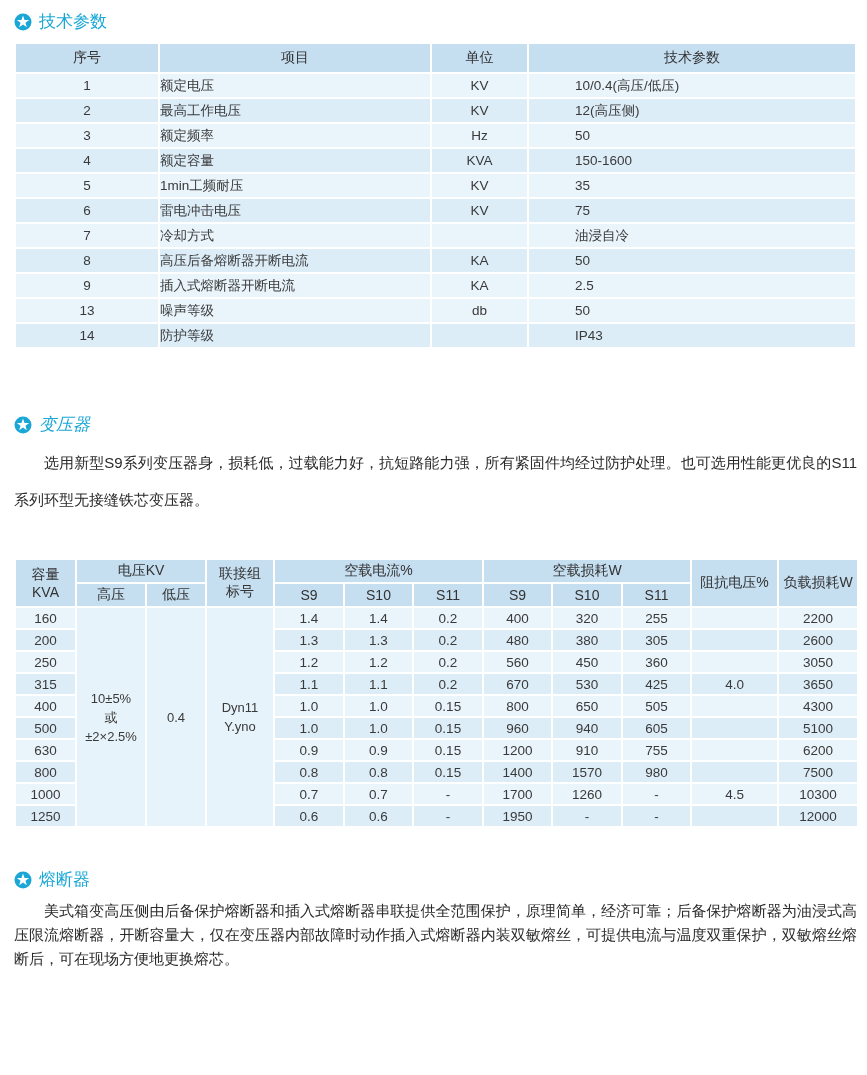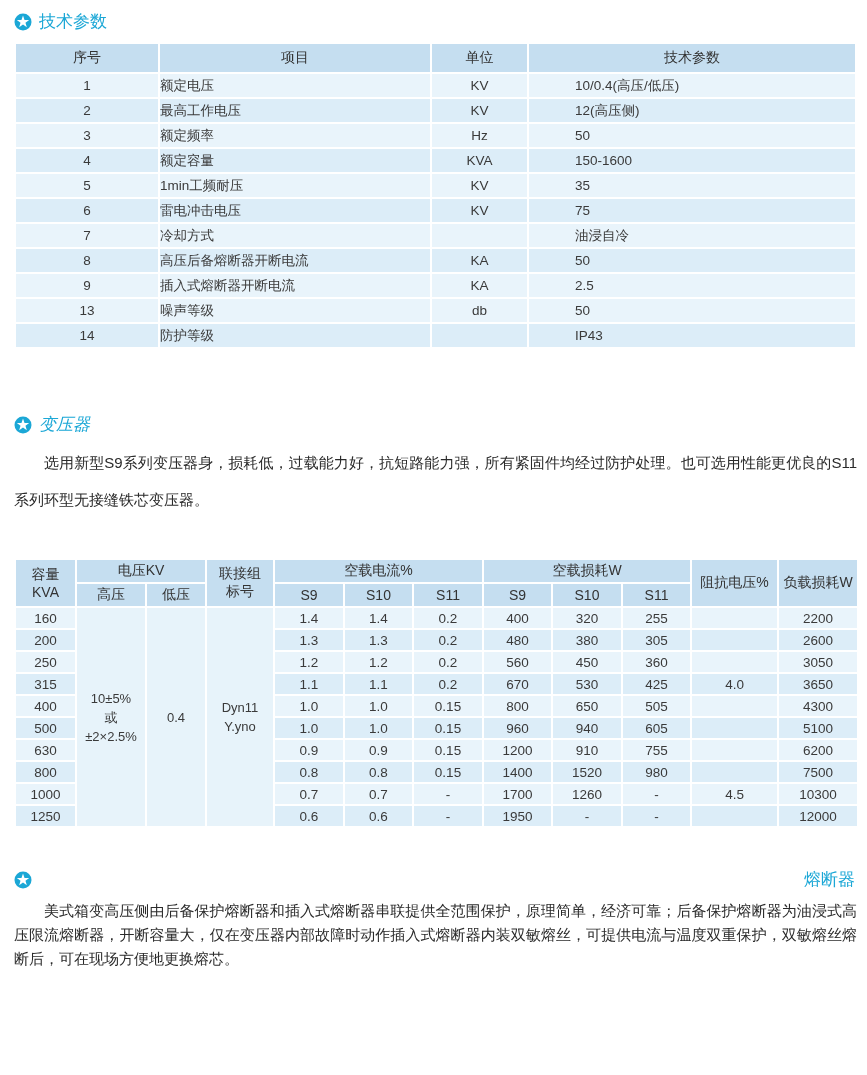--- a/index.html
+++ b/index.html
@@ -8,21 +8,21 @@
     font-family:"Liberation Sans","DejaVu Sans",sans-serif;color:#333;
   }
   .page{padding:8px 12px 0 14px;}
   .section-title{
     display:flex;align-items:center;gap:7px;
     color:var(--accent,#1ba7d6);font-size:17px;font-weight:500;
   }
   .section-title svg{flex:0 0 auto;}
   .st-tech{margin-top:2px;}
   .st-transformer{margin-top:64px;font-style:italic;}
-  .st-fuse{margin-top:40px;justify-content:space-between;}
+  .st-fuse{margin-top:40px;}
   .para{
     margin:8px 0 0 0;font-size:15px;color:#2a2a2a;
     text-align:justify;text-indent:2em;width:843px;
   }
   .para-transformer{line-height:37px;}
   .para-fuse{line-height:24px;}
   table{border-collapse:collapse;table-layout:fixed;margin-top:9px;}
   td{
     border:2px solid #ffffff;padding:0;text-align:center;
     font-size:13.5px;color:#3a3a3a;white-space:nowrap;overflow:hidden;
@@ -278,21 +278,21 @@
           <td>755</td>
           <td></td>
           <td>6200</td>
         </tr>
         <tr class="even">
           <td>800</td>
           <td>0.8</td>
           <td>0.8</td>
           <td>0.15</td>
           <td>1400</td>
-          <td>1520</td>
+          <td>1570</td>
           <td>980</td>
           <td></td>
           <td>7500</td>
         </tr>
         <tr class="odd">
           <td>1000</td>
           <td>0.7</td>
           <td>0.7</td>
           <td>-</td>
           <td>1700</td>

